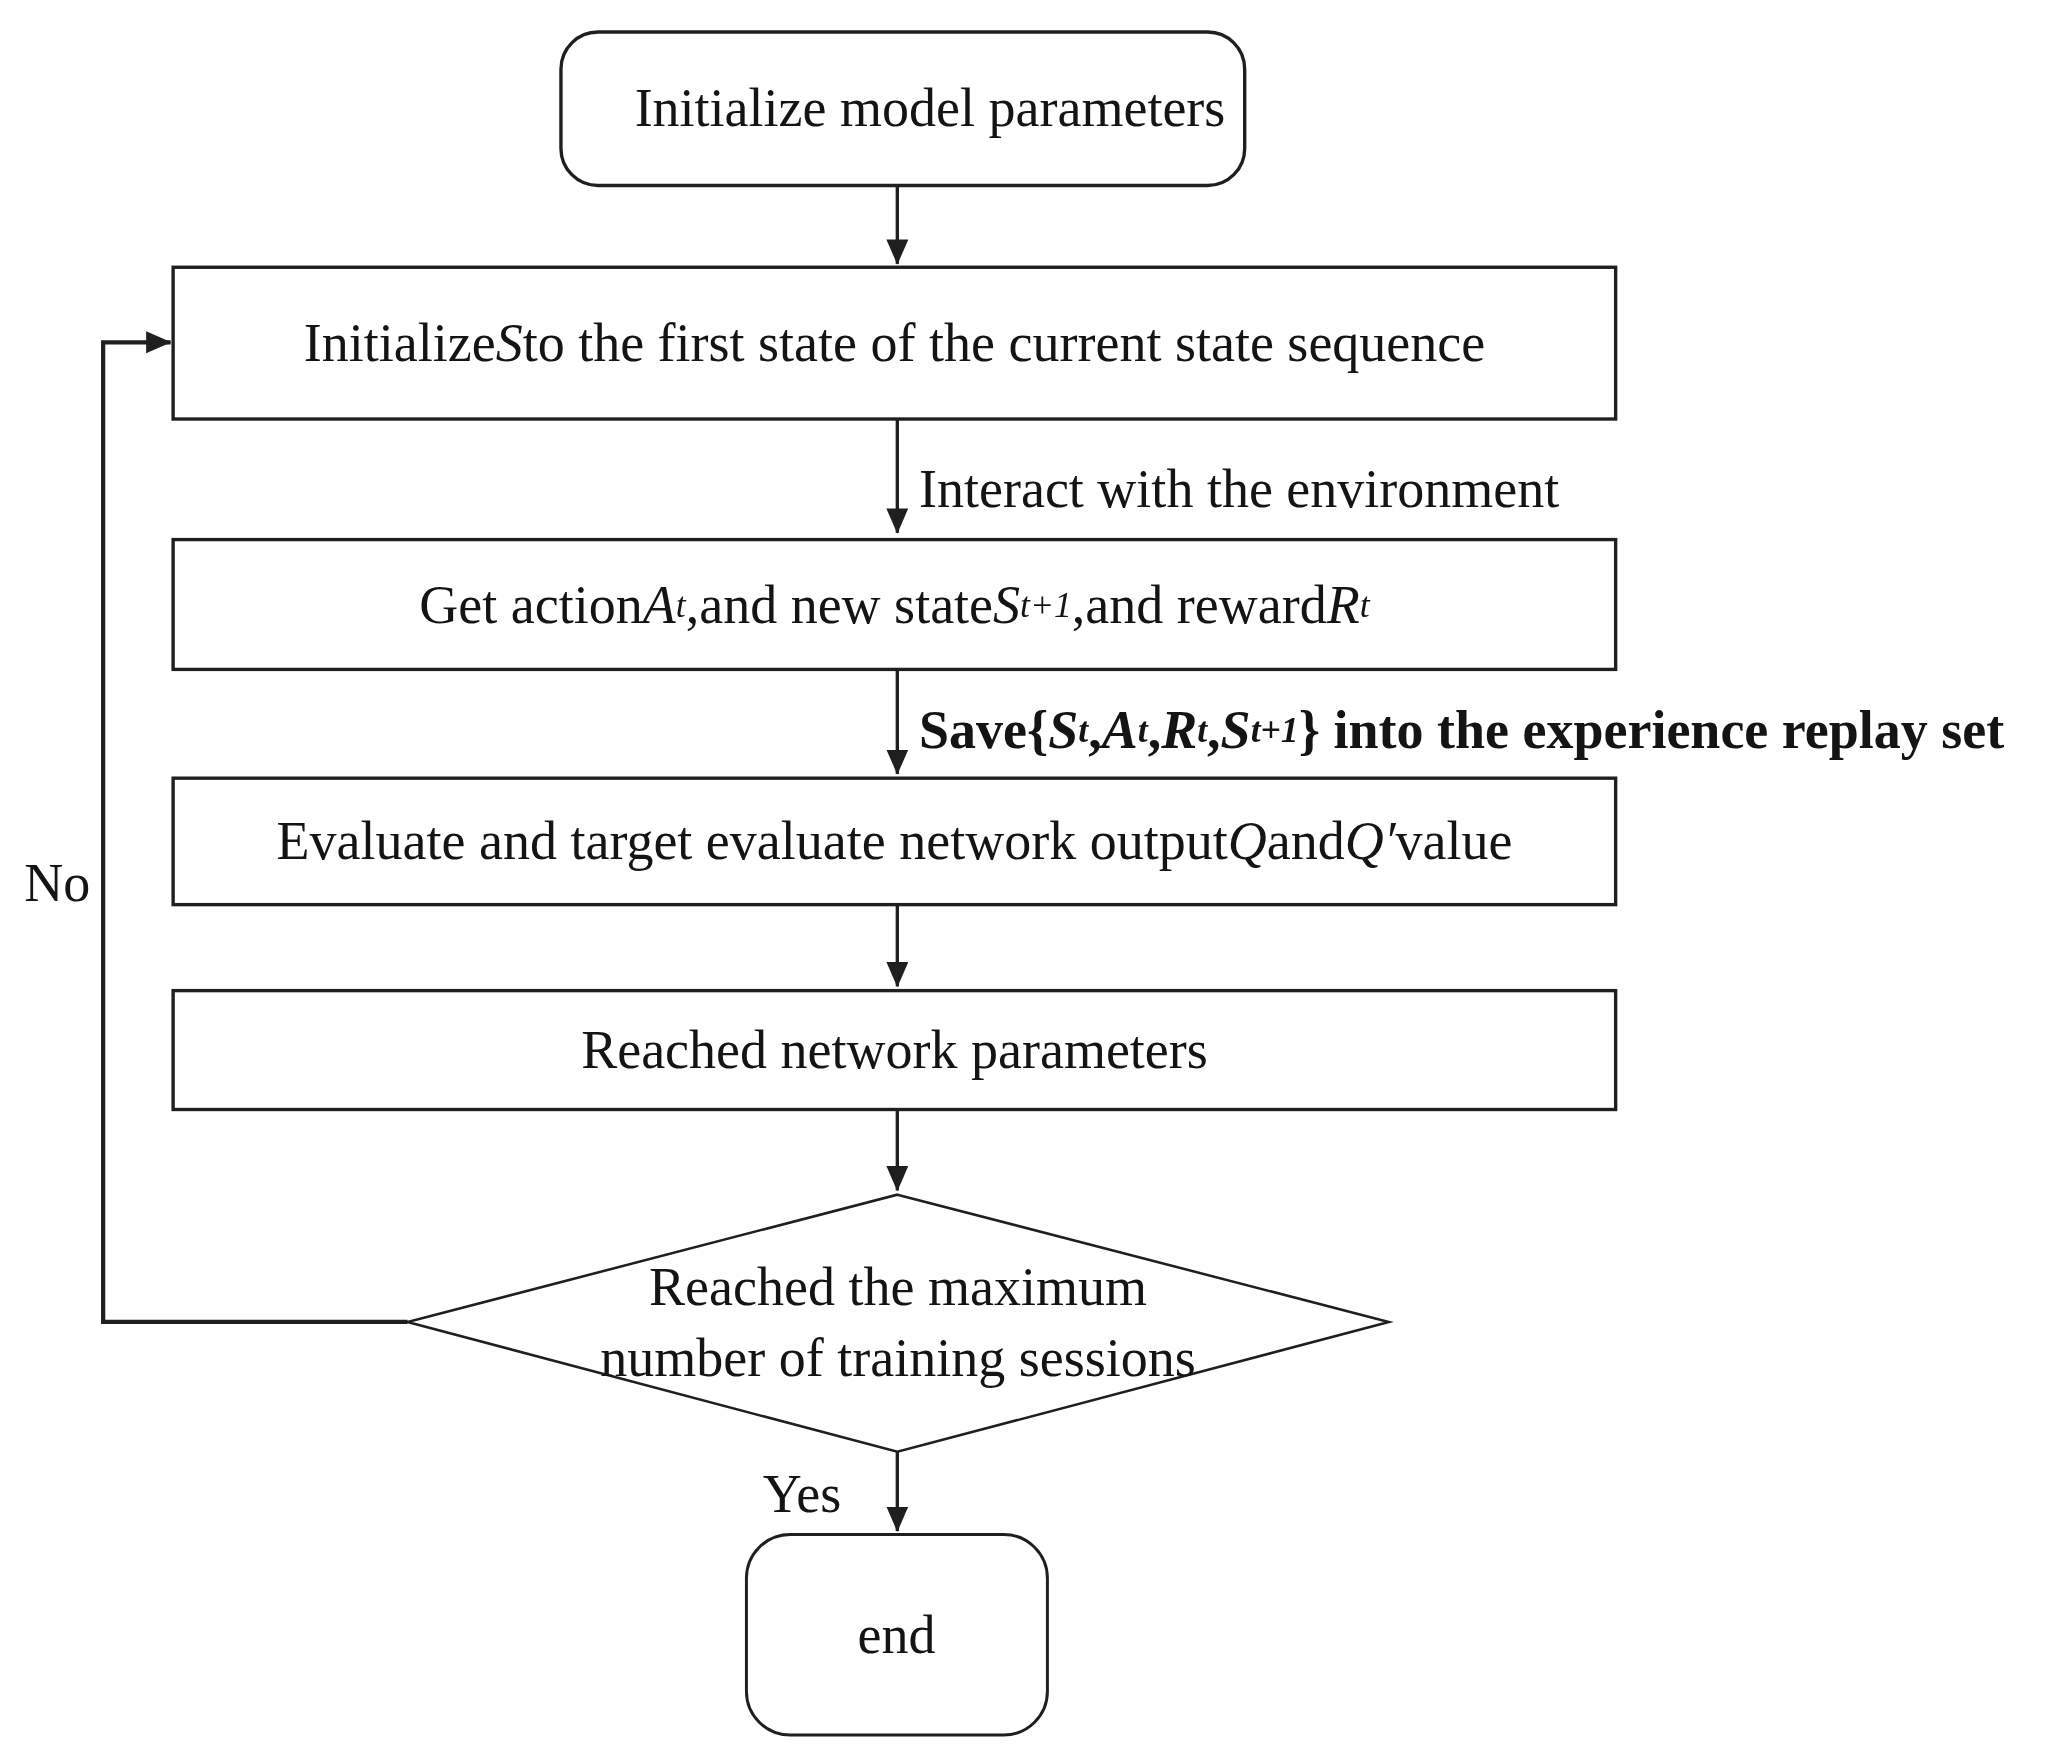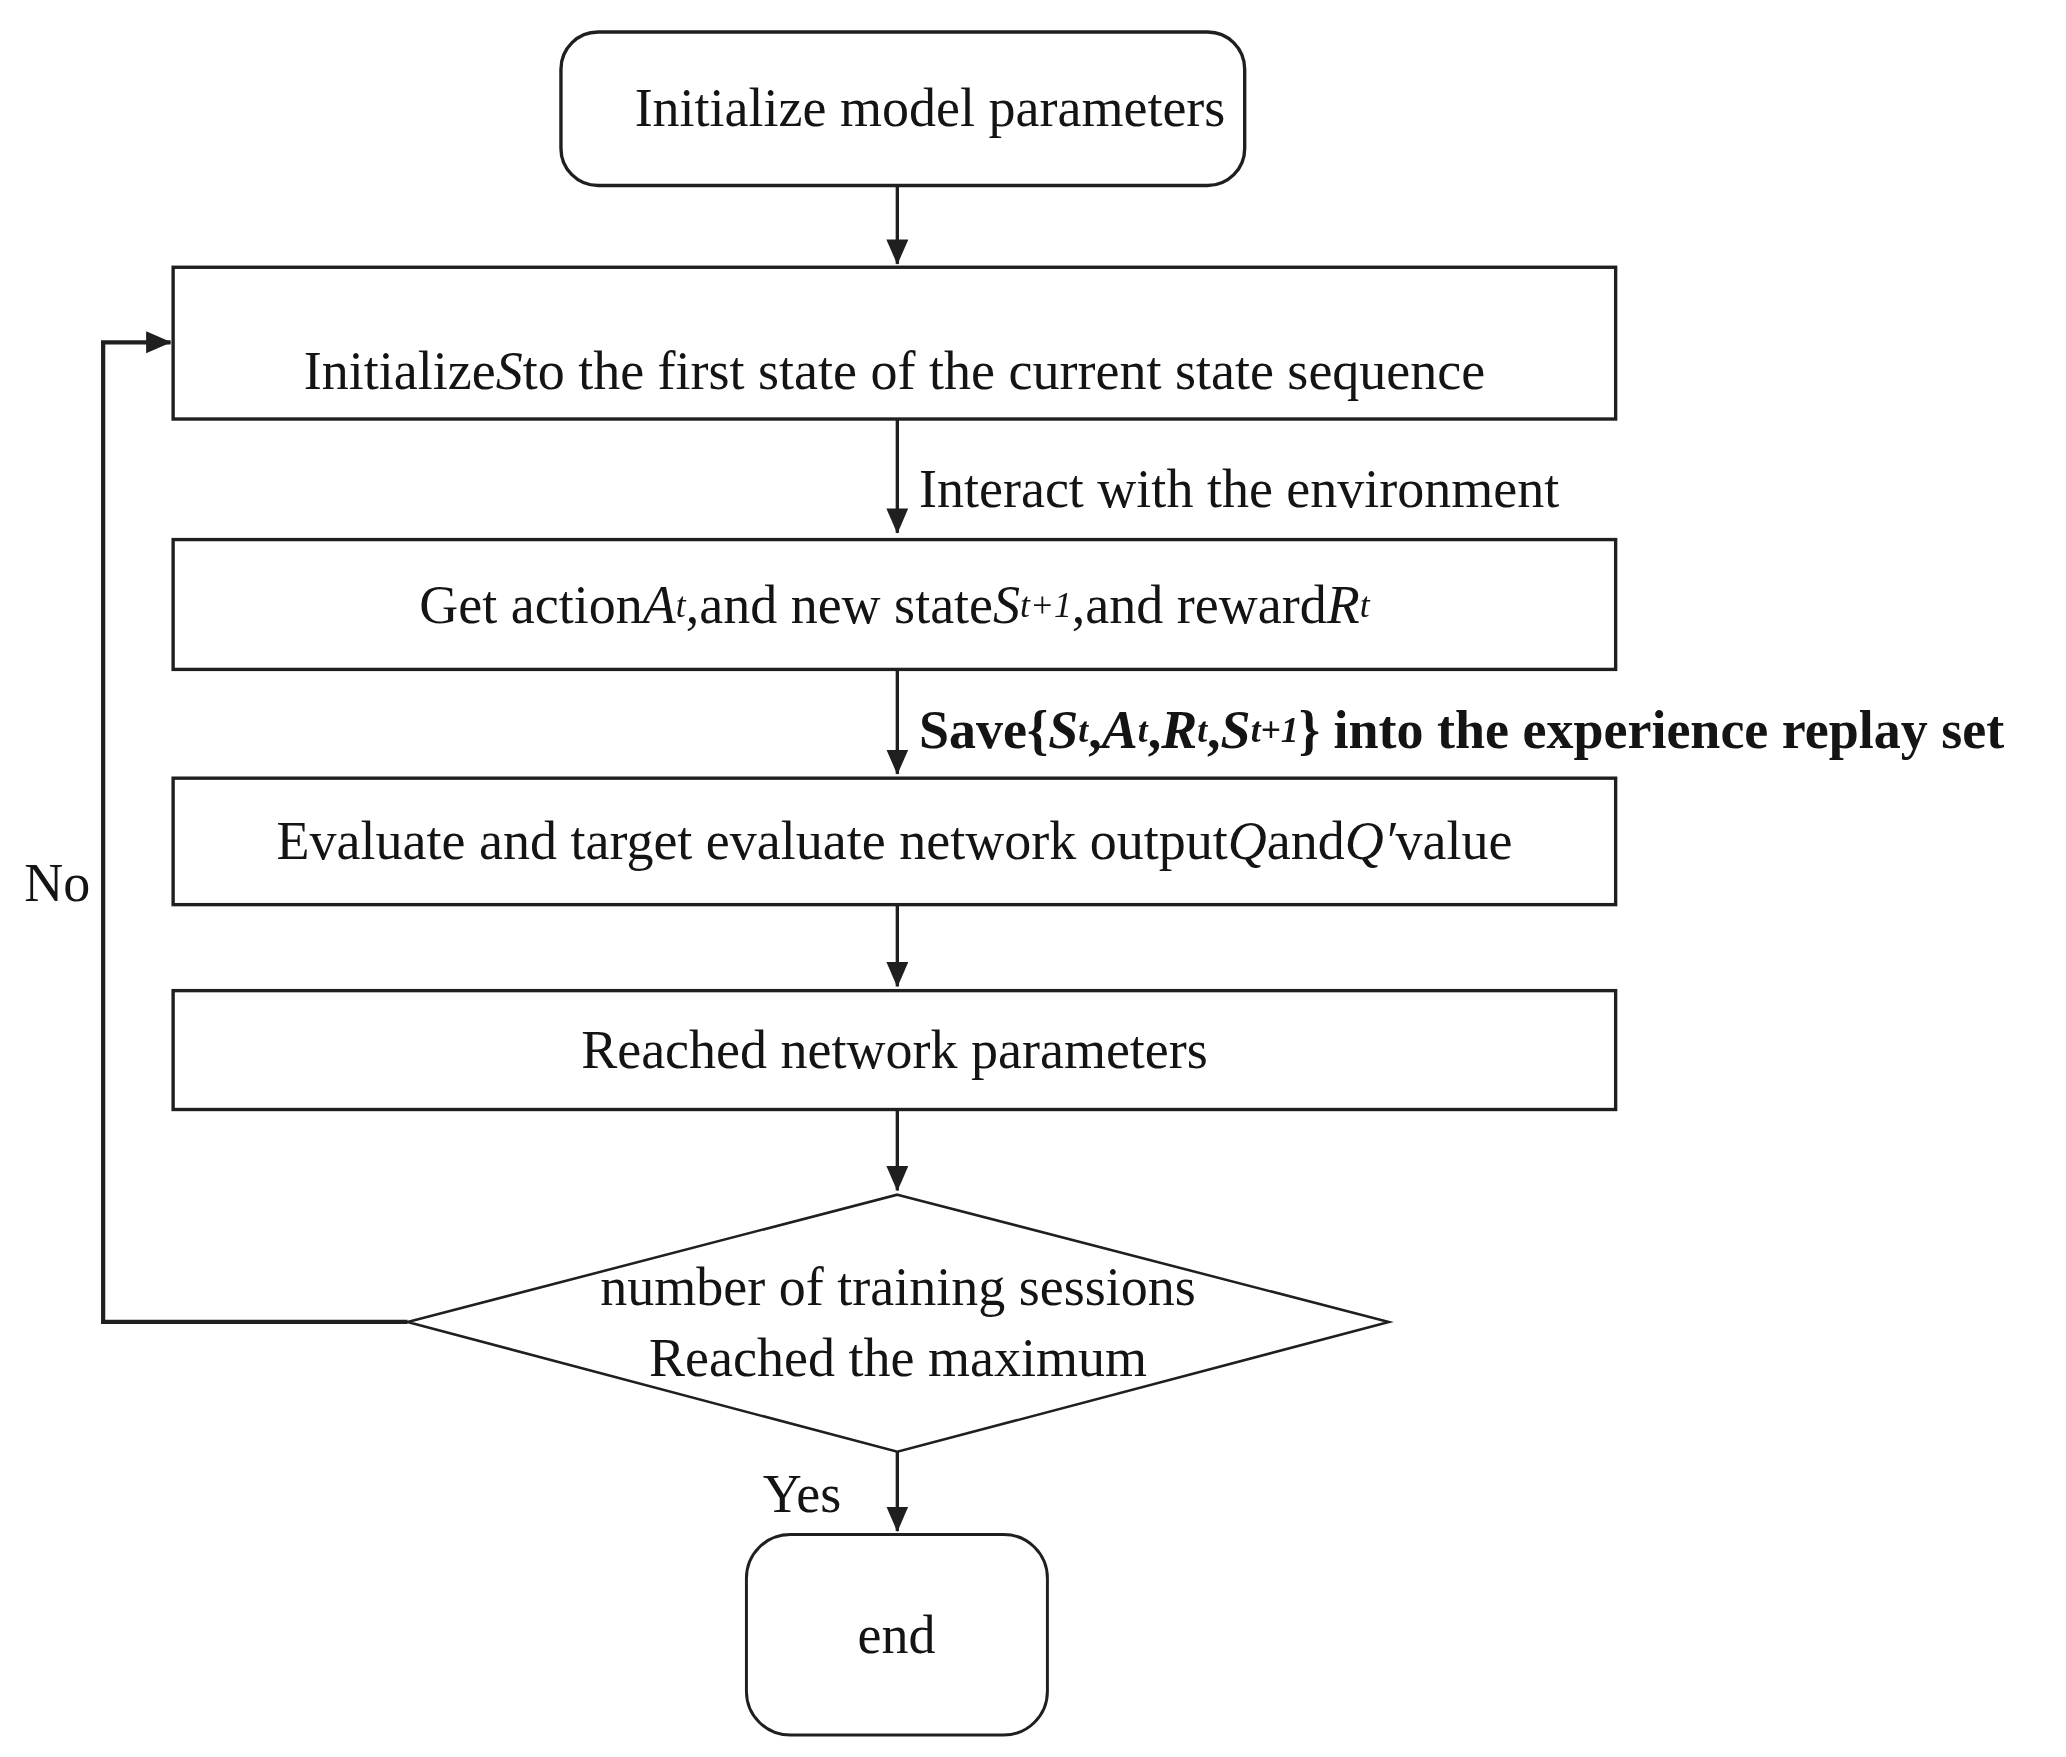--- a/index.html
+++ b/index.html
@@ -52,21 +52,21 @@
       <rect x="205" y="640" width="1711" height="154" stroke-width="4"></rect>
       <rect x="205" y="923" width="1711" height="150" stroke-width="4"></rect>
       <rect x="205" y="1175" width="1711" height="141" stroke-width="4"></rect>
       <polygon points="1064,1417 1647,1568 1064,1722 483,1568" stroke-width="3"></polygon>
       <rect x="885" y="1820" width="357" height="238" rx="52" stroke-width="3.5"></rect>
     </g>
   </svg>
 
   <div class="lbl" style="left:561px;top:32px;width:684px;height:153px;padding-left:27px;">Initialize model parameters</div>
 
-  <div class="lbl" style="left:173px;top:267px;width:1443px;height:152px;margin-top:28px;">
+  <div class="lbl" style="left:173px;top:267px;width:1443px;height:152px;">
       <span>Initialize </span>
       <span class="it">S</span>
       <span> to the first state of the current state sequence</span>
     </div>
 
   <div class="lbl" style="left:173px;top:540px;width:1443px;height:130px;">
       <span>Get action</span>
       <span class="it">A</span>
       <span class="it sb">t</span>
       <span>,and new state</span>
@@ -82,22 +82,22 @@
       <span class="it">Q</span>
       <span> and </span>
       <span class="it">Q</span>
       <span class="it">′</span>
       <span> value</span>
     </div>
 
   <div class="lbl" style="left:173px;top:991px;width:1443px;height:119px;">Reached network parameters</div>
 
   <div class="lbl col" style="left:407px;top:1246px;width:982px;height:153px;">
+    <div>Reached the maximum</div>
     <div>number of training sessions</div>
-    <div>Reached the maximum</div>
   </div>
 
   <div class="lbl left" style="left:919px;top:457px;width:801px;height:64px;">Interact with the environment</div>
 
   <div class="lbl" style="left:746px;top:1535px;width:301px;height:201px;">end</div>
 
   <div class="lbl left" style="left:919px;top:698px;width:1148px;height:64px;font-weight:bold;">
       <span>Save{</span>
       <span class="it">S</span>
       <span class="it sb">t</span>

